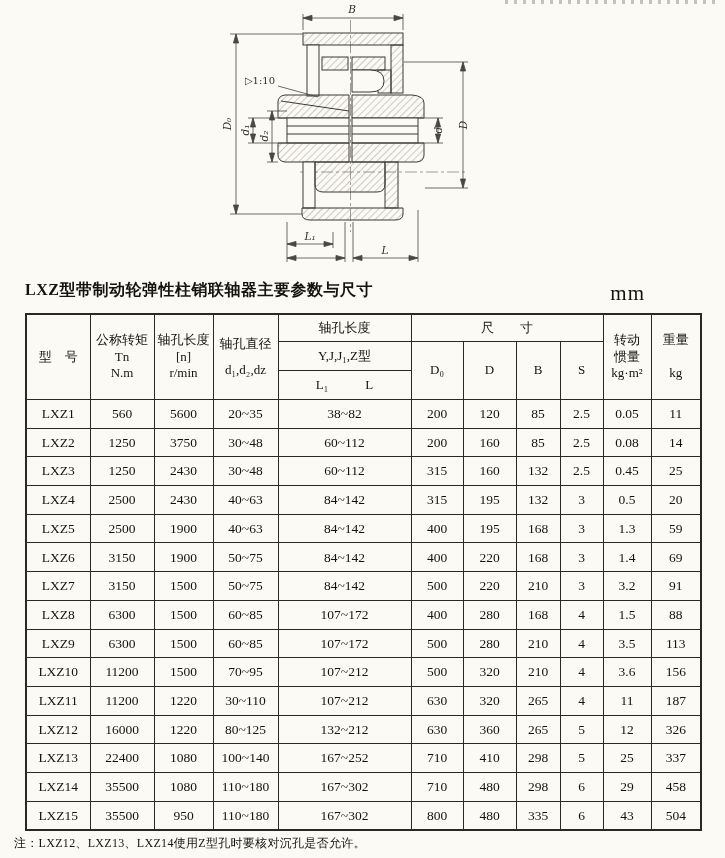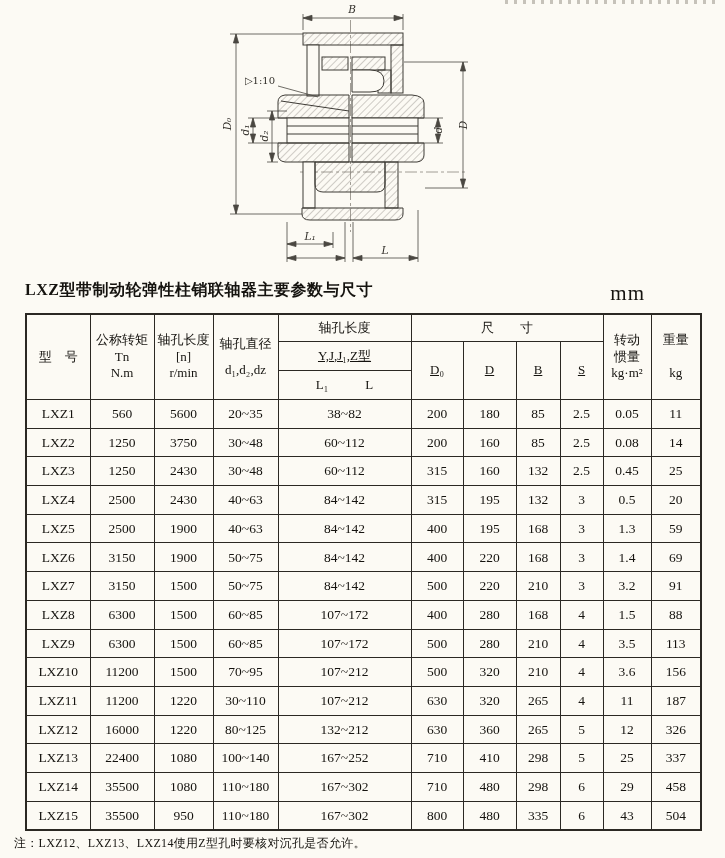--- a/index.html
+++ b/index.html
@@ -23,21 +23,21 @@
   .unit{
     position:absolute;right:55px;top:1px;font-weight:normal;font-size:21px;letter-spacing:1px;margin-left:32px;
   }
   table.params{
     position:absolute;left:25px;top:313px;width:675px;
     border-collapse:collapse;table-layout:fixed;text-align:center;
     font-size:13.5px;border:2px solid #2b2823;
   }
   .params th,.params td{border:1px solid #2b2823;padding:0;font-weight:normal;line-height:1.3;}
   .params thead tr.h1 th{height:26px;}
-  .params thead tr.h2 th{height:28px;text-decoration:underline;}
+  .params thead tr.h2 th{height:28px;}
   .params thead tr.h3 th{height:28px;}
   .params thead th{font-size:13px;}
   .params tbody td{height:27.7px;}
   .gap-top{margin-top:9px;}
   .l1l{display:flex;justify-content:space-evenly;align-items:center;}
   .vgap{margin-top:16px;}
   .note{
     position:absolute;left:14px;top:835px;font-size:12px;letter-spacing:.3px;
   }
 </style>
@@ -226,21 +226,21 @@
       </tr>
     </thead>
     <tbody>
         <tr>
           <td>LXZ1</td>
           <td>560</td>
           <td>5600</td>
           <td>20~35</td>
           <td>38~82</td>
           <td>200</td>
-          <td>180</td>
+          <td>120</td>
           <td>85</td>
           <td>2.5</td>
           <td>0.05</td>
           <td>11</td>
         </tr>
         <tr>
           <td>LXZ2</td>
           <td>1250</td>
           <td>3750</td>
           <td>30~48</td>

